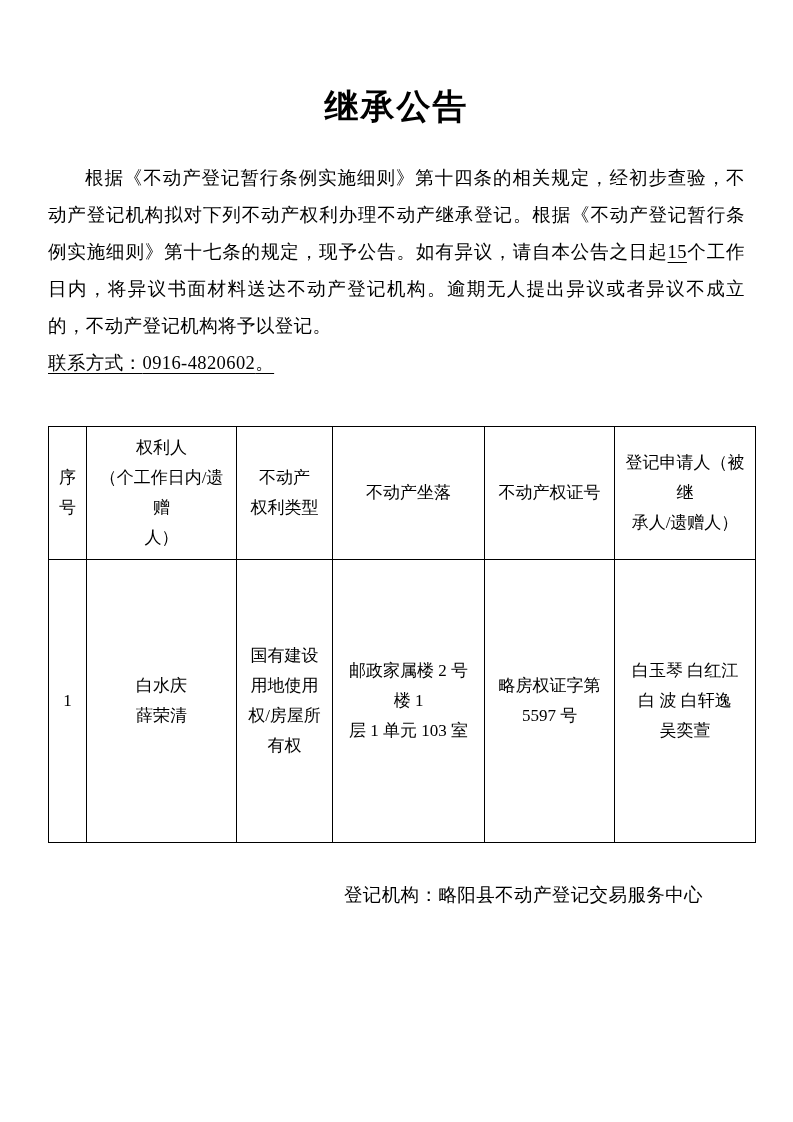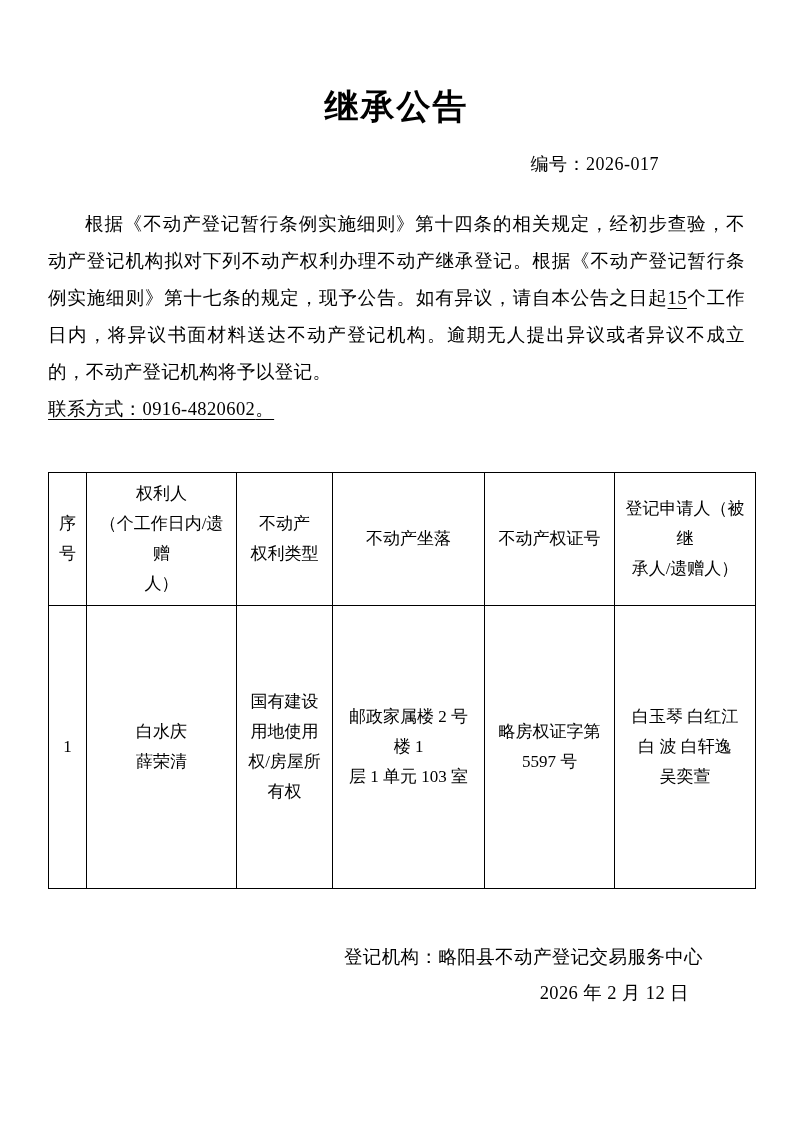--- a/index.html
+++ b/index.html
@@ -85,42 +85,41 @@
   .col-idx { width: 38px; }
   .col-owner { width: 150px; }
   .col-type { width: 96px; }
   .col-loc { width: 152px; }
   .col-cert { width: 130px; }
   .col-appl { width: 141px; }
   .cell-multi span {
     display: block;
   }
   .footer {
-    margin-top: 50px;
+    margin-top: 34px;
     font-size: 18.5px;
     line-height: 36px;
     letter-spacing: 0.4px;
   }
   .footer .org {
     text-align: right;
     padding-right: 42px;
   }
   .footer .date {
     text-align: right;
     padding-right: 56px;
   }
 </style>
 </head>
 <body>
 
 <div class="page">
 
   <h1 class="doc-title">继承公告</h1>
 
-  <div class="doc-number">编号：2026-017</div>
 
   <div class="body-text">
     <p class="indent"><span>根据《不动产登记暂行条例实施细则》第十四条的相关规定，经初步查验，不动产登记机构拟对下列不动产权利办理不动产继承登记。根据《不动产登记暂行条例实施细则》第十七条的规定，现予公告。如有异议，请自本公告之日起</span><span class="u-line">15</span><span>个工作日内，将异议书面材料送达不动产登记机构。逾期无人提出异议或者异议不成立的，不动产登记机构将予以登记。</span></p>
 
 
     <p class="contact-line"><span class="u-line">联系方式：</span><span class="u-line">0916-4820602</span><span class="u-line">。</span></p>
   </div>
 
   <div class="tbl-wrap">
     <table class="notice">
@@ -185,16 +184,15 @@
             <span>白    波  白轩逸</span>
             <span>吴奕萱</span>
           </td>
         </tr>
       </tbody>
     </table>
   </div>
 
   <div class="footer">
     <div class="org">登记机构：略阳县不动产登记交易服务中心</div>
-    <div class="date">2026 年 2 月 12 日</div>
   </div>
 
 </div>
 
 </body></html>

